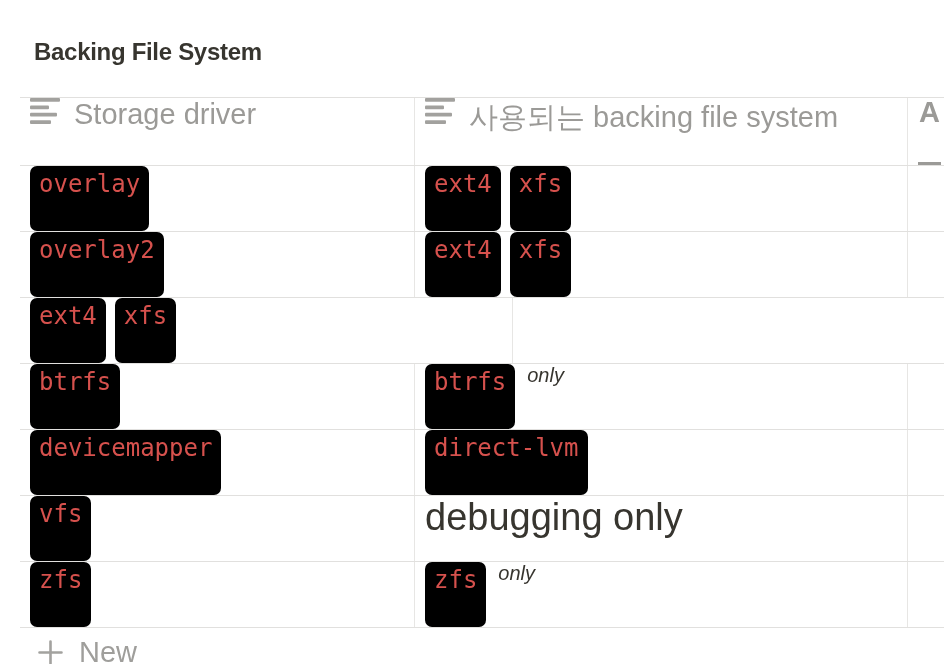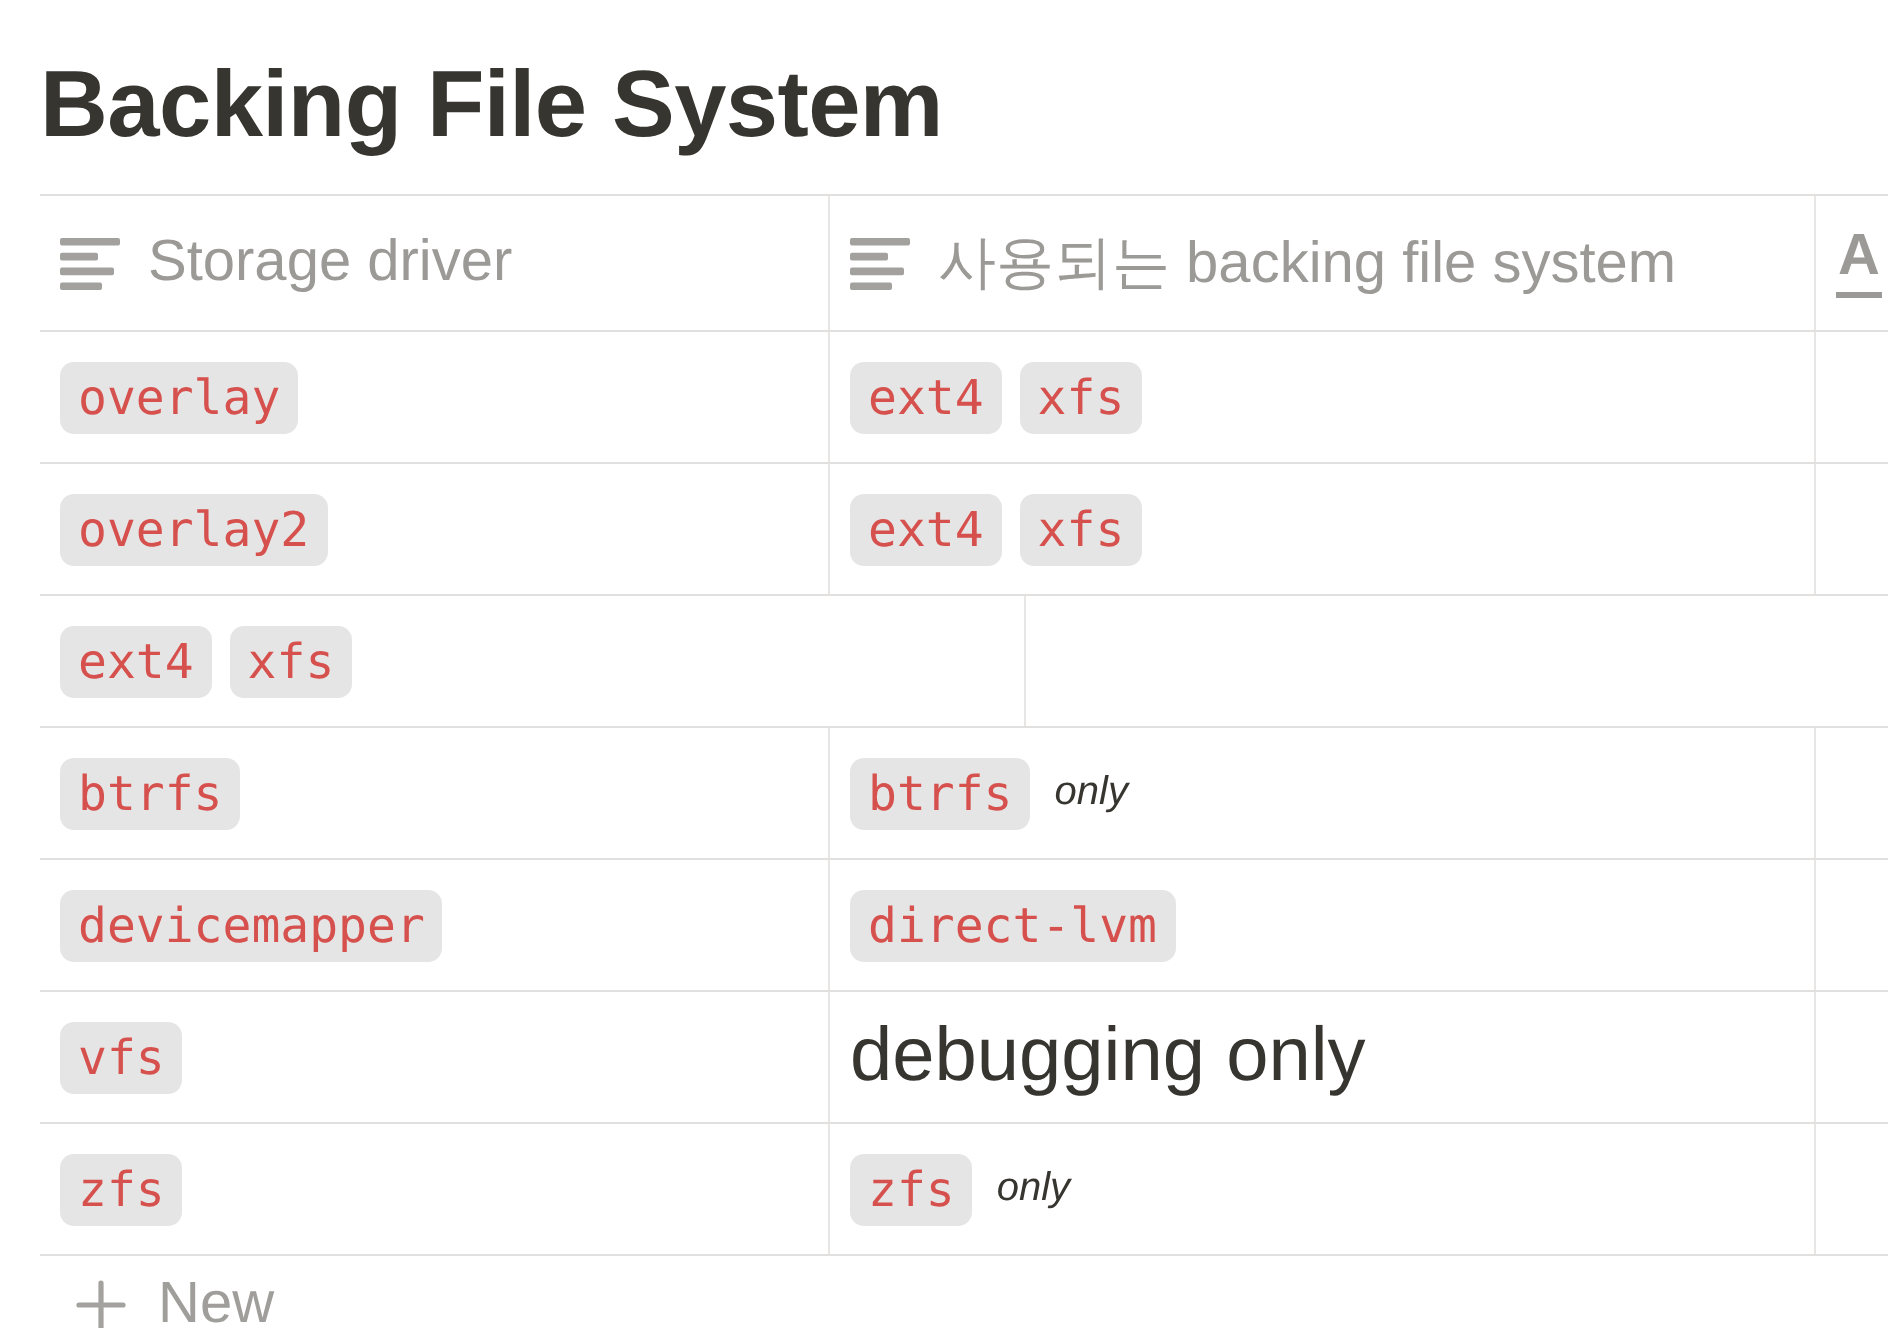--- a/index.html
+++ b/index.html
@@ -5,23 +5,23 @@
   html, body { margin: 0; padding: 0; }
   body {
     width: 944px; height: 664px;
     position: relative; overflow: hidden;
     background: #ffffff;
     font-family: "Liberation Sans", "DejaVu Sans", sans-serif;
     color: #37352f;
   }
 
   .page-title {
-    position: absolute; left: 20px; top: 28px;
+    position: absolute; left: 34px; top: 28px;
     margin: 0;
-    font-size: 47px; line-height: 48px; font-weight: 700;
+    font-size: 24px; line-height: 48px; font-weight: 700;
     letter-spacing: -0.3px;
     color: #37352f;
   }
 
   .db-table {
     position: absolute; left: 20px; top: 97px;
     border-top: 1px solid #e1e0de;
   }
 
   .tr { display: flex; box-sizing: border-box; }
@@ -34,21 +34,21 @@
     height: 66px;
     border-bottom: 1px solid #e1e0de;
   }
 
   .col1 { width: 395px; }
   .col2 { width: 493px; }
   .col3 { width: 240px; }
 
   .th, .td {
     box-sizing: border-box;
-    display: flex; align-items: center;
+    display: flex; 
     padding: 0 12px 0 10px;
     gap: 9px;
     overflow: hidden; white-space: nowrap;
   }
   .col1.th, .col1.td, .col2.th, .col2.td { border-right: 1px solid #e7e6e4; }
 
   .th {
     color: #9b9a97;
     font-size: 29px;
   }
@@ -58,21 +58,21 @@
     font-weight: 600; font-size: 29px; line-height: 1;
     color: #9b9a97;
     border-bottom: 3px solid #9b9a97;
     padding: 0 1px 3px 1px;
   }
 
   .code {
     font-family: "DejaVu Sans Mono", "Liberation Mono", monospace;
     font-size: 24px; line-height: 30px;
     color: #d6514d;
-    background: #e5e5e5;
+    background: #000000;
     padding: 3px 9px;
     border-radius: 7px;
   }
   .italic {
     font-size: 20px; font-style: italic; font-weight: 500;
     color: #37352f;
     margin-left: 3px;
   }
   .plain {
     font-size: 38px;

